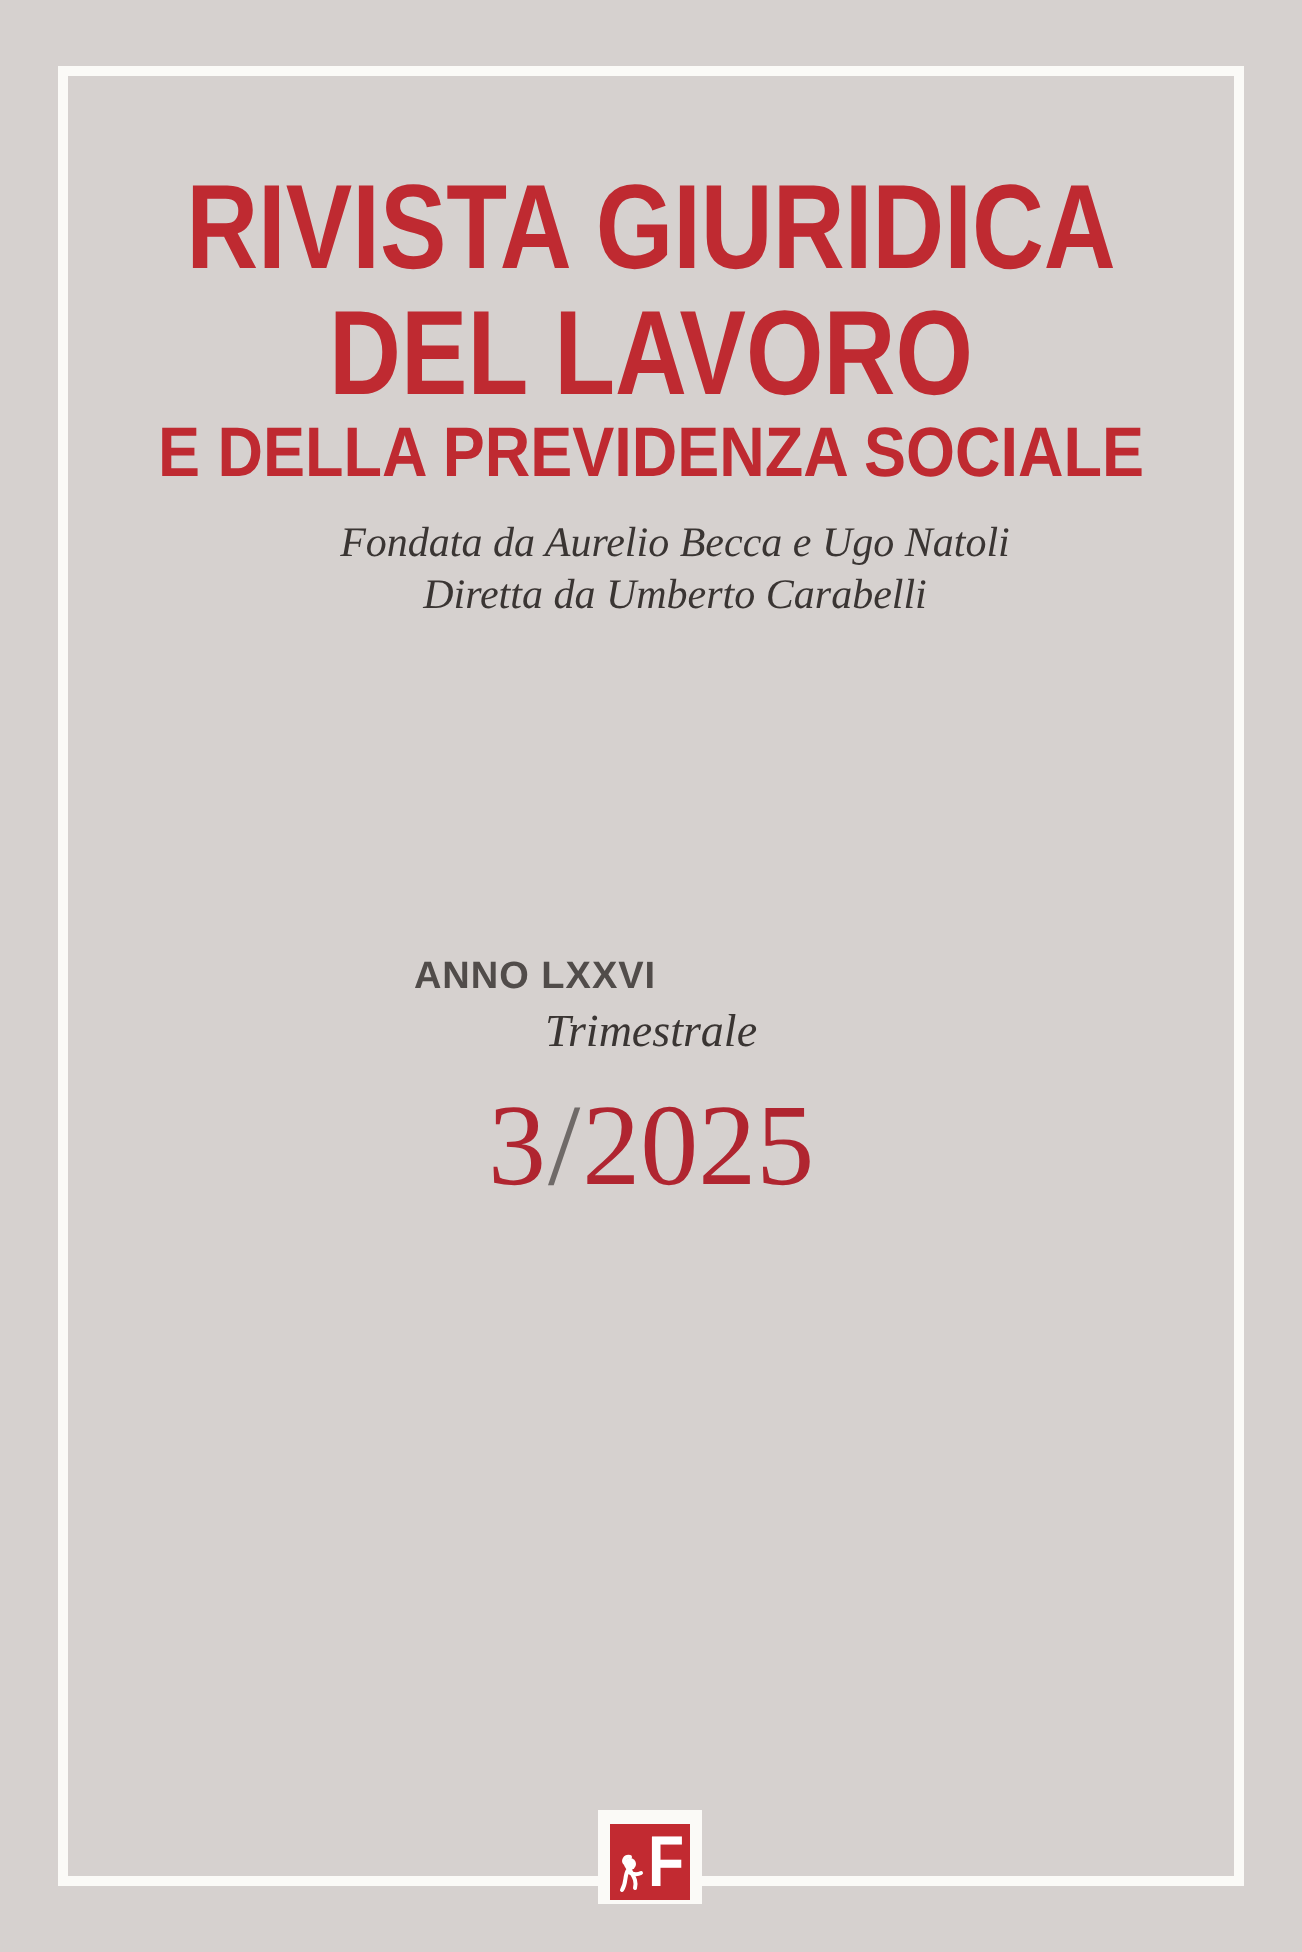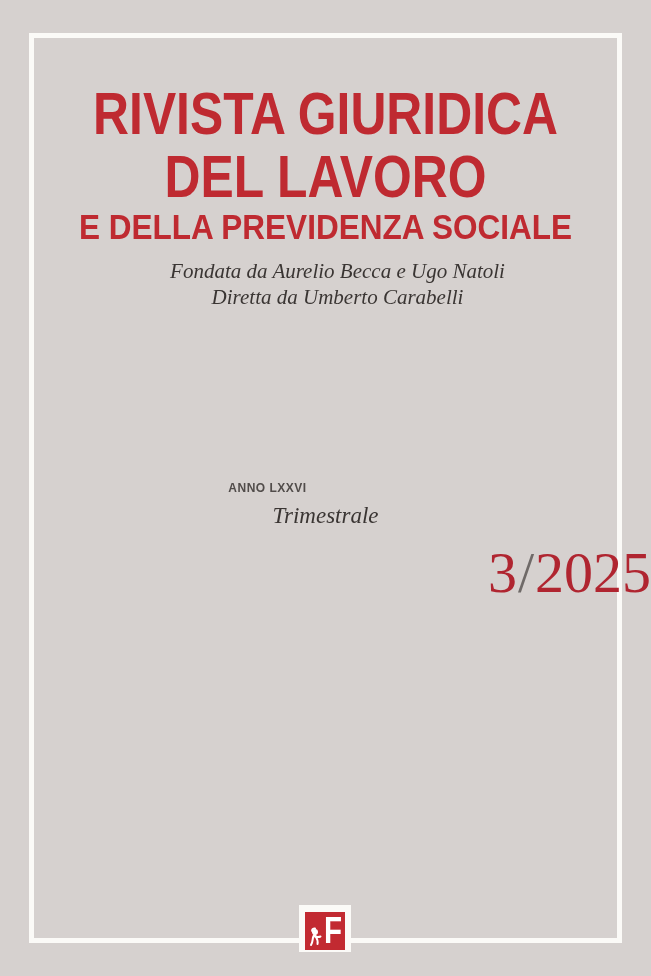--- a/index.html
+++ b/index.html
@@ -68,21 +68,21 @@
     font-size: 21px;
     line-height: 26px;
     color: var(--dark-text, #3a3533);
     margin-left: 12px;
   }
   .anno {
     position: absolute;
     left: 0;
     top: 481px;
     width: 535px;
-    font-size: 12px;
+    font-size: 19px;
     line-height: 15px;
     font-weight: bold;
     letter-spacing: 0.5px;
     color: var(--anno-gray, #514c4a);
   }
   .frequency {
     position: absolute;
     left: 0;
     top: 503px;
     width: 651px;
@@ -111,21 +111,20 @@
   }
   .issue {
     position: absolute;
     left: 0;
     top: 544px;
     width: 651px;
     font-family: "Liberation Serif", serif;
     font-size: 58px;
     line-height: 58px;
     color: var(--issue-red, #b02530);
-    text-align: right;
   }
   .issue .slash {
     color: var(--slash-gray, #6f6a68);
     padding: 0 1px;
   }
   .logo-notch {
     position: absolute;
     left: 299px;
     top: 905px;
     width: 52px;

